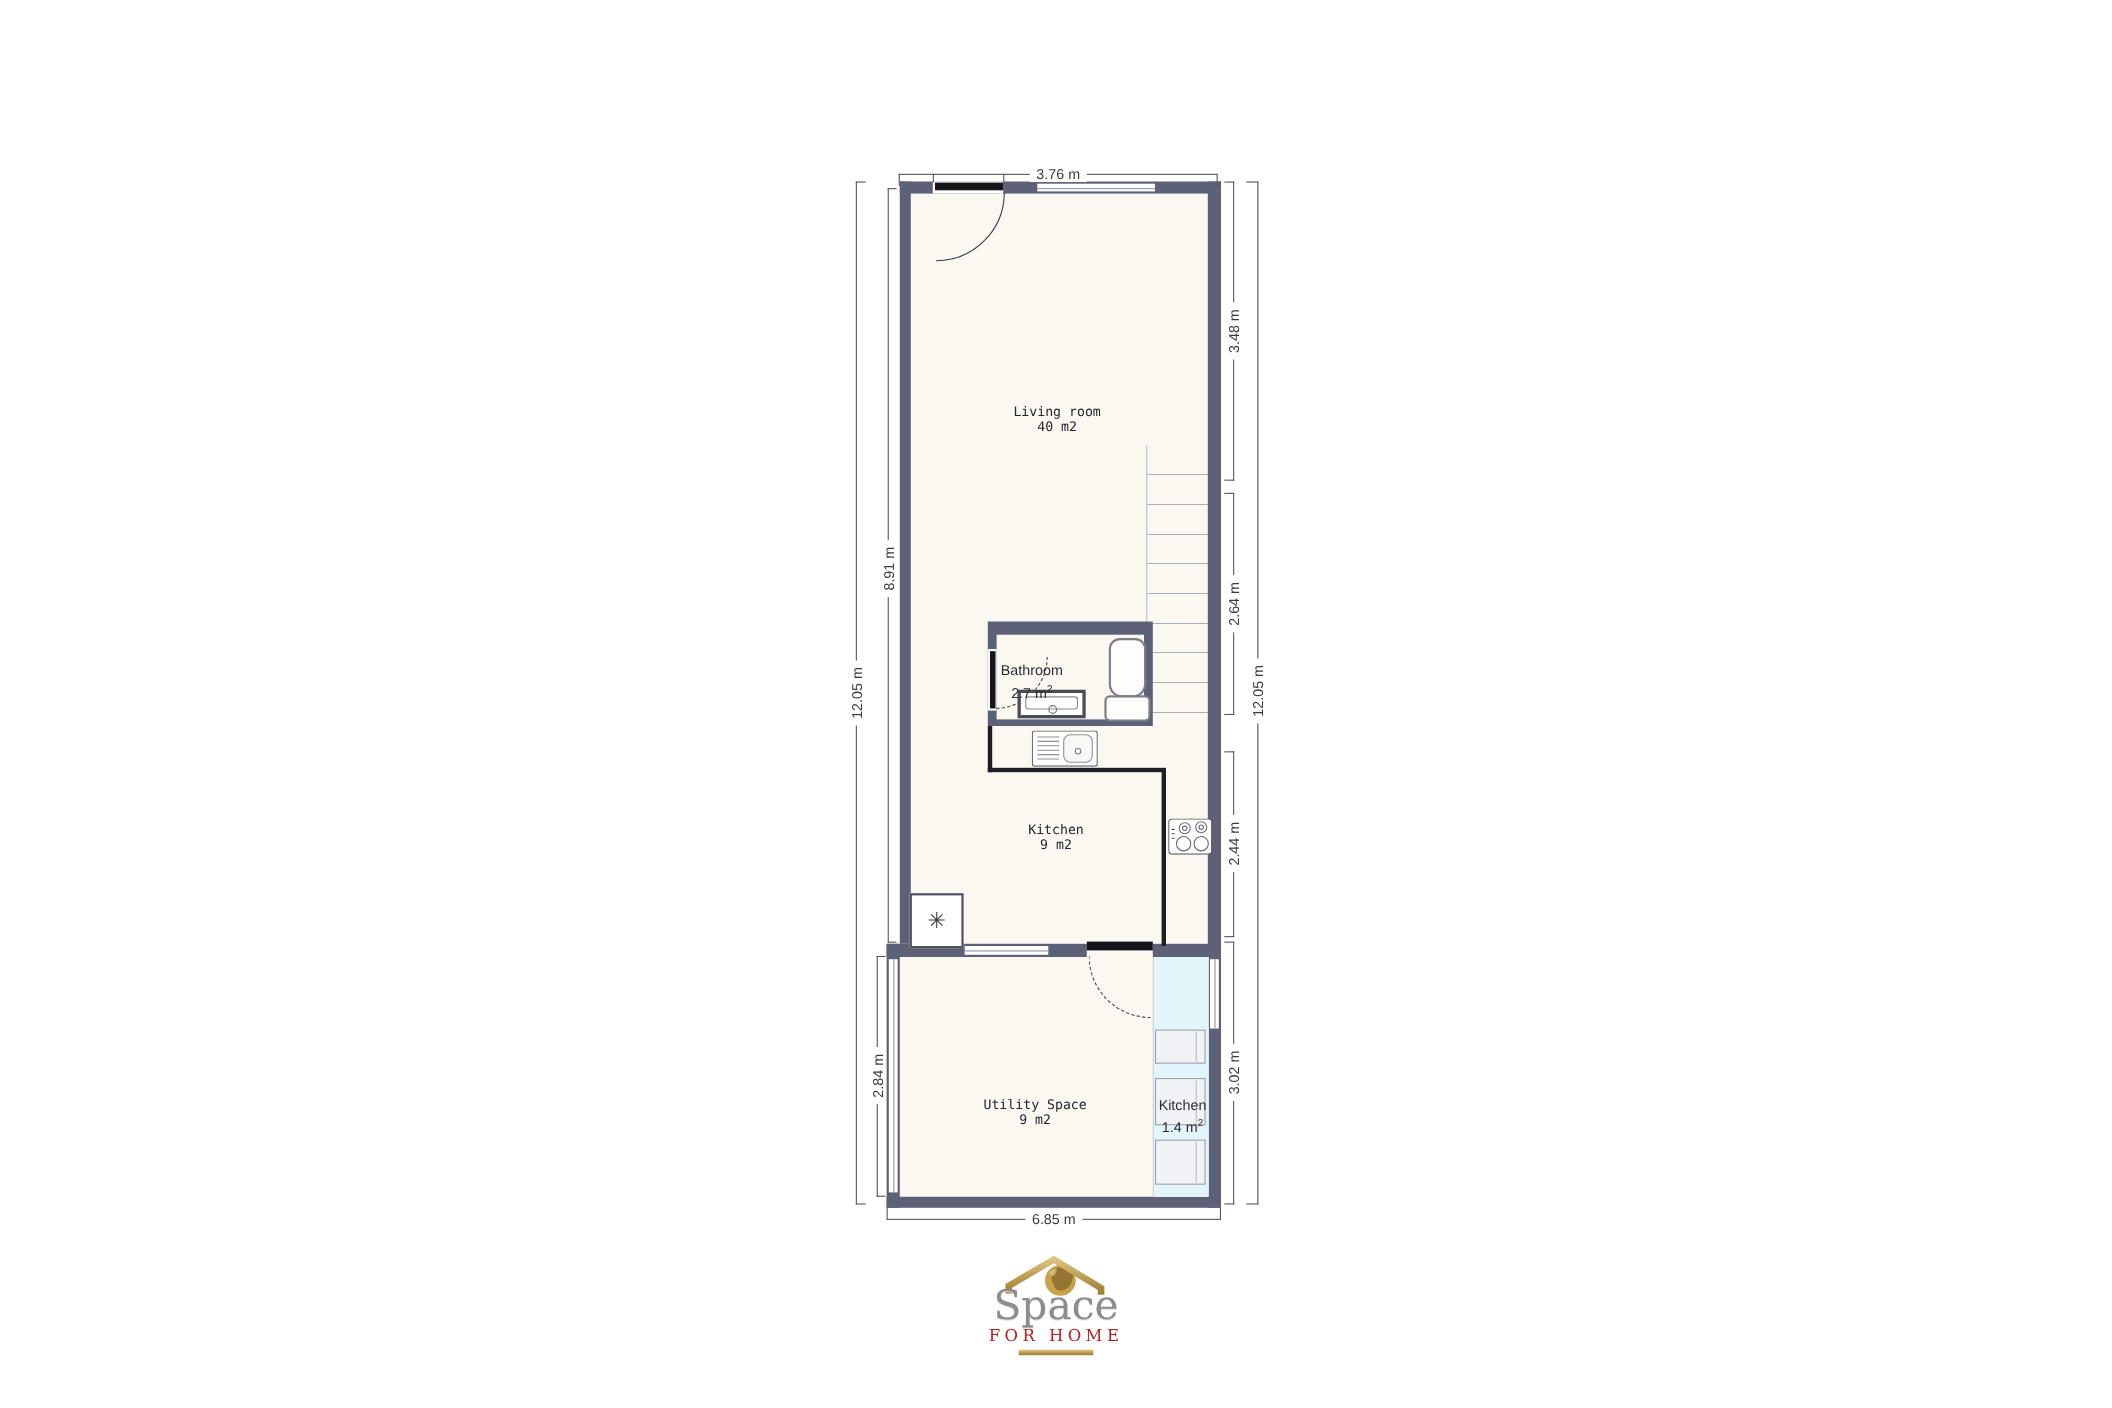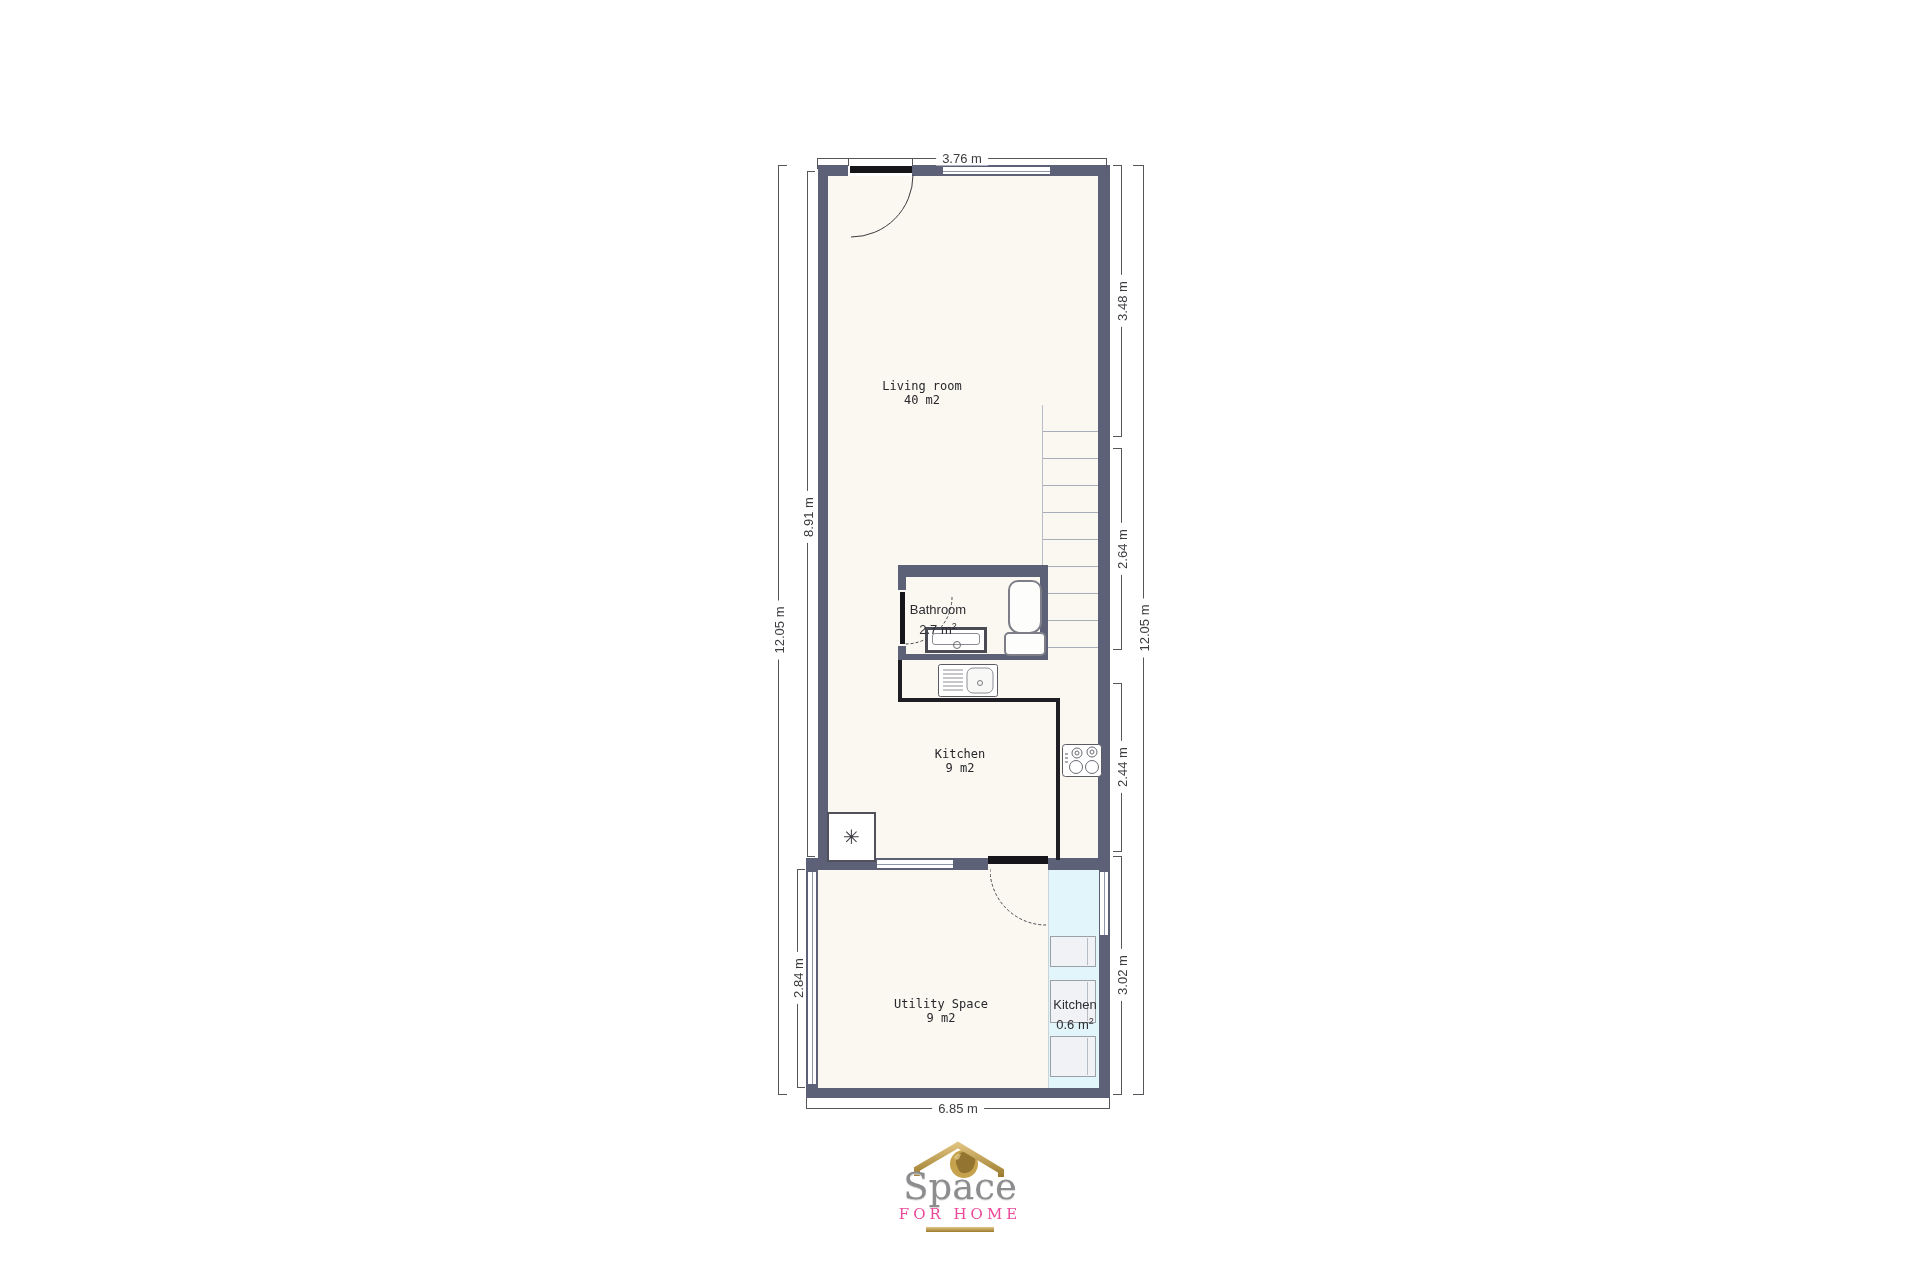--- a/index.html
+++ b/index.html
@@ -46,21 +46,21 @@
     border:2px solid #50515b;background:#fff;display:flex;align-items:center;justify-content:center;
     font-size:20px;color:#3a3a40;
   }
   .vanity{position:absolute;left:925px;top:627px;width:62px;height:26px;box-sizing:border-box;border:3px solid #4a4b55;background:#fff;}
   .vanity .basin{position:absolute;left:4px;top:3px;right:4px;bottom:5px;border:1px solid #8a8a92;border-radius:3px;}
   .vanity .tap{position:absolute;left:50%;bottom:1px;width:6px;height:6px;margin-left:-3px;border:1px solid #6a6a72;border-radius:50%;}
   .toilet-bowl{position:absolute;left:1008px;top:580px;width:30px;height:50px;border:2px solid #7d7e88;border-radius:10px 10px 12px 12px;background:#fdfdfc;}
   .toilet-tank{position:absolute;left:1004px;top:632px;width:38px;height:20px;border:2px solid #7d7e88;border-radius:5px;background:#fdfdfc;}
   .logo{position:absolute;left:880px;top:1140px;width:160px;text-align:center;}
   .logo-title{font-family:"DejaVu Serif",serif;font-size:37px;line-height:34px;color:#8d8d90;text-shadow:0 1px 1px #d8d8d8;margin-top:-14px;}
-  .logo-sub{font-family:"DejaVu Serif",serif;font-size:15px;letter-spacing:4px;color:#ec4899;margin-top:1px;}
+  .logo-sub{font-family:"DejaVu Serif",serif;font-size:15px;letter-spacing:4px;color:#b91c1c;margin-top:1px;}
   .logo-bar{width:68px;height:5px;margin:4px auto 0;background:linear-gradient(to bottom,#e0c586,#9c7b2d);}
   svg{display:block;}
 </style>
 </head>
 <body>
 
 <div class="abs" style="left:0;top:0;width:1920px;height:1280px;">
 
   <div class="floor" style="left:828px;top:176px;width:270px;height:682px;"></div>
   <div class="floor" style="left:818px;top:870px;width:280px;height:218px;"></div>
@@ -140,39 +140,39 @@
   <div class="winH" style="left:877px;top:860px;width:76px;height:8px;"></div>
   <div class="gap" style="left:988px;top:858px;width:60px;height:12px;"></div>
   <div class="leaf" style="left:988px;top:856px;width:60px;height:8px;"></div>
   <svg class="abs" style="left:990px;top:869px;" width="57" height="57" viewBox="0 0 57 57">
     <path d="M0 0 A56 56 0 0 0 56 56" fill="none" stroke="#4a4a50" stroke-width="1" stroke-dasharray="3 2"></path>
   </svg>
 
   <div class="winV" style="left:808px;top:872px;width:8px;height:212px;"></div>
   <div class="winV" style="left:1100px;top:872px;width:8px;height:63px;"></div>
 
-  <div class="mono-label" style="left:922px;top:367px;margin-top:12px;">
+  <div class="mono-label" style="left:961px;top:367px;">
     <div>Living room</div>
     <div>40 m2</div>
   </div>
   <div class="sans-label" style="left:938px;top:601px;">
     <div>Bathroom</div>
     <div><span>2.7 m</span><sup>2</sup></div>
   </div>
   <div class="mono-label" style="left:960px;top:747px;">
     <div>Kitchen</div>
     <div>9 m2</div>
   </div>
   <div class="mono-label" style="left:941px;top:965px;margin-top:32px;">
     <div>Utility Space</div>
     <div>9 m2</div>
   </div>
   <div class="sans-label" style="left:1075px;top:996px;">
     <div>Kitchen</div>
-    <div><span>0.6 m</span><sup>2</sup></div>
+    <div><span>1.4 m</span><sup>2</sup></div>
   </div>
 
   <div class="dline" style="left:817px;top:158px;width:290px;height:1px;"></div>
   <div class="dline" style="left:817px;top:158px;width:1px;height:11px;"></div>
   <div class="dline" style="left:1106px;top:158px;width:1px;height:11px;"></div>
   <div class="dline" style="left:848px;top:158px;width:1px;height:8px;"></div>
   <div class="dline" style="left:912px;top:158px;width:1px;height:8px;"></div>
   <span class="dlabel" style="left:962px;top:158px;">3.76 m</span>
 
   <div class="dline" style="left:806px;top:1108px;width:304px;height:1px;"></div>

